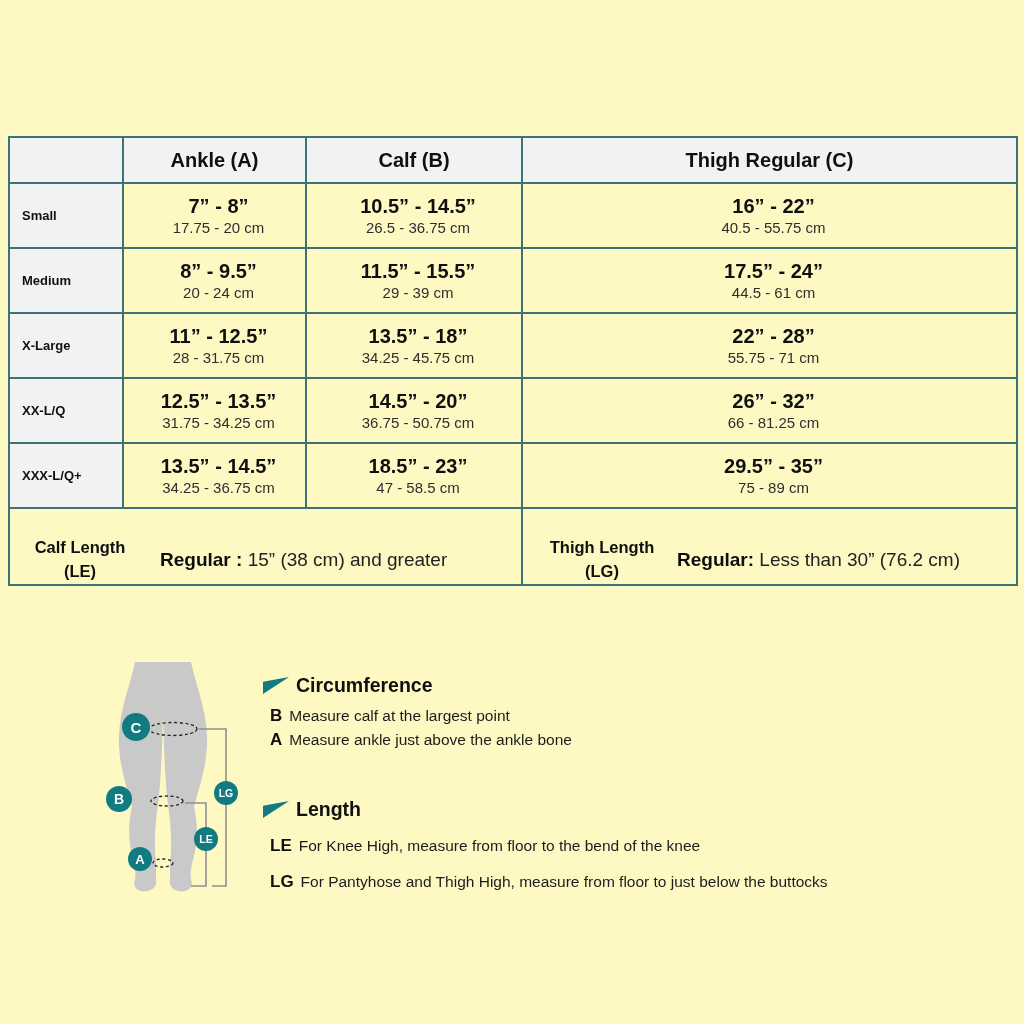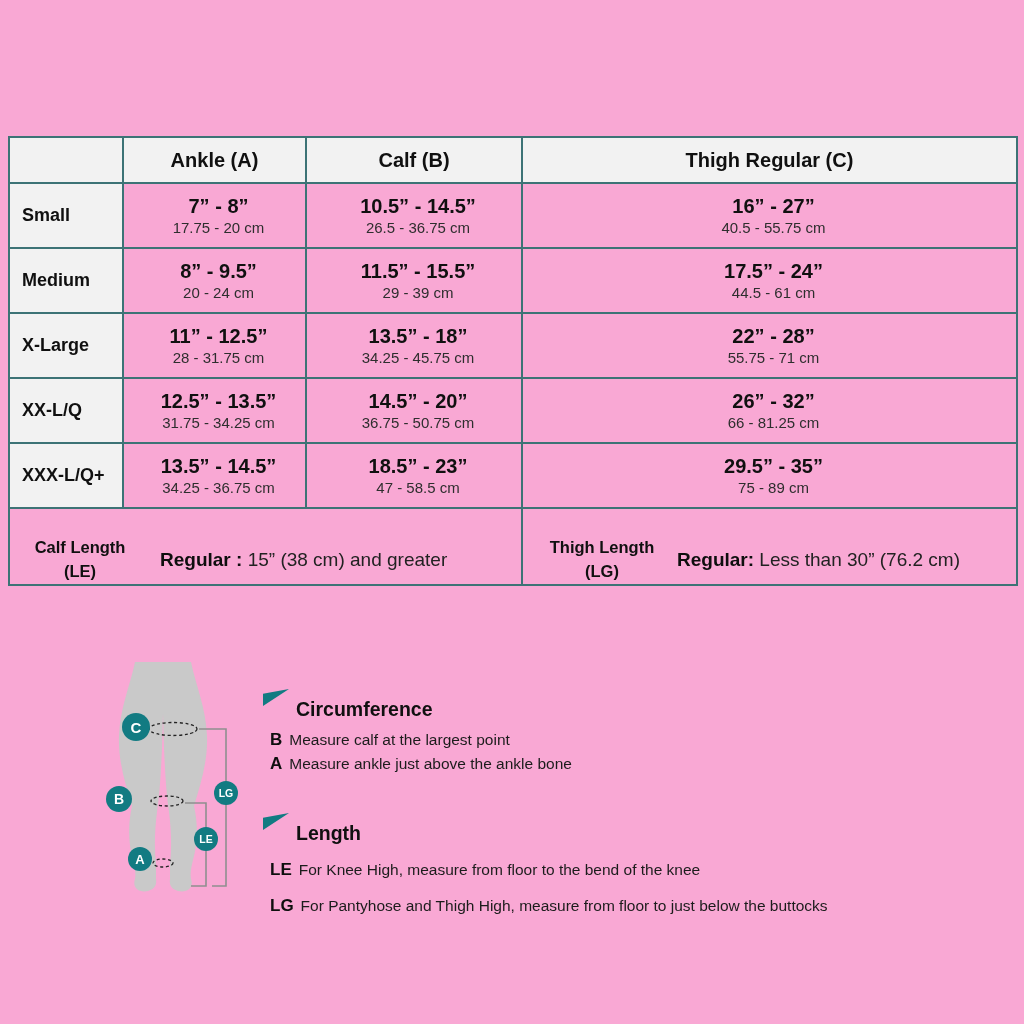--- a/index.html
+++ b/index.html
@@ -5,37 +5,37 @@
   :root{
     --border-teal:#3d7376;
     --accent-teal:#127b82;
     --header-bg:#f2f2f2;
     --leg-gray:#c9c9c9;
     --bracket-gray:#8f8f8f;
     --ink:#141414;
   }
   html,body{margin:0;padding:0;background:#fff;}
   .page{
-    position:relative;width:1024px;height:1024px;background:#f9a8d4;
+    position:relative;width:1024px;height:1024px;background:#fef9c3;
     font-family:"Liberation Sans", sans-serif;color:var(--ink);overflow:hidden;
   }
   
   table.size-chart{
     position:absolute;left:8px;top:136px;width:1008px;
     border-collapse:collapse;table-layout:fixed;
   }
   .col-size{width:114px}.col-ankle{width:183px}.col-calf{width:216px}.col-thigh{width:495px}
   .size-chart th,.size-chart td{border:2px solid var(--border-teal);padding:0;}
   .size-chart thead th{
     height:44px;background:var(--header-bg);
     font-size:20px;font-weight:bold;text-align:center;color:#101010;
   }
   .size-chart tbody tr{height:65px;}
   td.size-cell{
-    background:var(--header-bg);font-weight:bold;font-size:18px;
+    background:var(--header-bg);font-weight:bold;font-size:13px;
     padding-left:12px;text-align:left;color:#101010;
   }
   td.val{text-align:center;vertical-align:middle;padding-left:8px;}
   .in{display:block;font-weight:bold;font-size:20px;line-height:1.25;color:#101010;}
   .cm{display:block;font-size:15px;line-height:1.25;color:#2e2e2e;}
   tr.footer-row{height:73px;}
   .footer-inner{display:flex;align-items:center;margin-top:27px;}
   .f-label{
     flex:0 0 auto;font-weight:bold;font-size:16.5px;line-height:1.45;
     text-align:center;color:#101010;
@@ -53,21 +53,21 @@
   .marker-txt{fill:#fff;font-weight:bold;text-anchor:middle;font-family:"Liberation Sans",sans-serif;}
   
   .legend{position:absolute;}
   .legend.circ{left:263px;top:674px;}
   .legend.len{left:263px;top:798px;}
   .legend-title-row{display:flex;align-items:center;}
   .tri{
     width:26px;height:17px;background:var(--accent-teal);
     clip-path:polygon(0 28%,100% 0,0 100%);flex:0 0 auto;
   }
-  .legend-title{font-size:19.5px;font-weight:bold;margin-left:7px;color:#101010;margin-top:24px;}
+  .legend-title{font-size:19.5px;font-weight:bold;margin-left:7px;color:#101010;}
   .legend-items{margin:7px 0 0 7px;}
   .legend-item{font-size:15.5px;line-height:24px;color:#1c1c1c;white-space:nowrap;}
   .legend.len .legend-item{line-height:36px;}
   .legend-item .k{font-size:17px;font-weight:bold;margin-right:7px;color:#0e0e0e;}
 </style>
 </head>
 <body>
 
 <div class="page">
 
@@ -91,21 +91,21 @@
         <td class="size-cell">Small</td>
         <td class="val">
             <span class="in">7” - 8”</span>
             <span class="cm">17.75 - 20 cm</span>
           </td>
         <td class="val">
             <span class="in">10.5” - 14.5”</span>
             <span class="cm">26.5 - 36.75 cm</span>
           </td>
         <td class="val">
-            <span class="in">16” - 27”</span>
+            <span class="in">16” - 22”</span>
             <span class="cm">40.5 - 55.75 cm</span>
           </td>
       </tr>
       <tr>
         <td class="size-cell">Medium</td>
         <td class="val">
             <span class="in">8” - 9.5”</span>
             <span class="cm">20 - 24 cm</span>
           </td>
         <td class="val">

